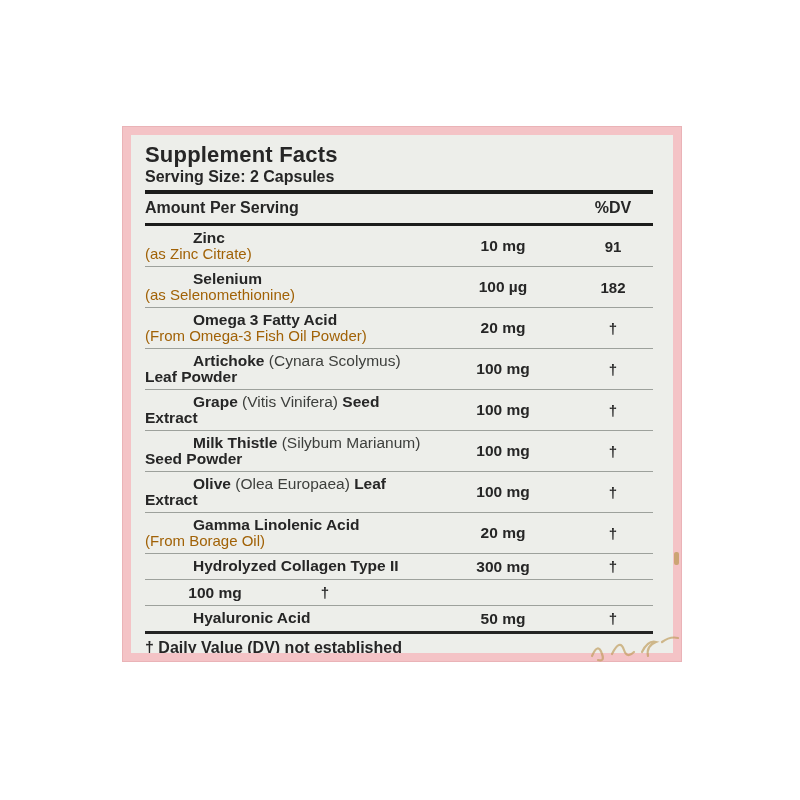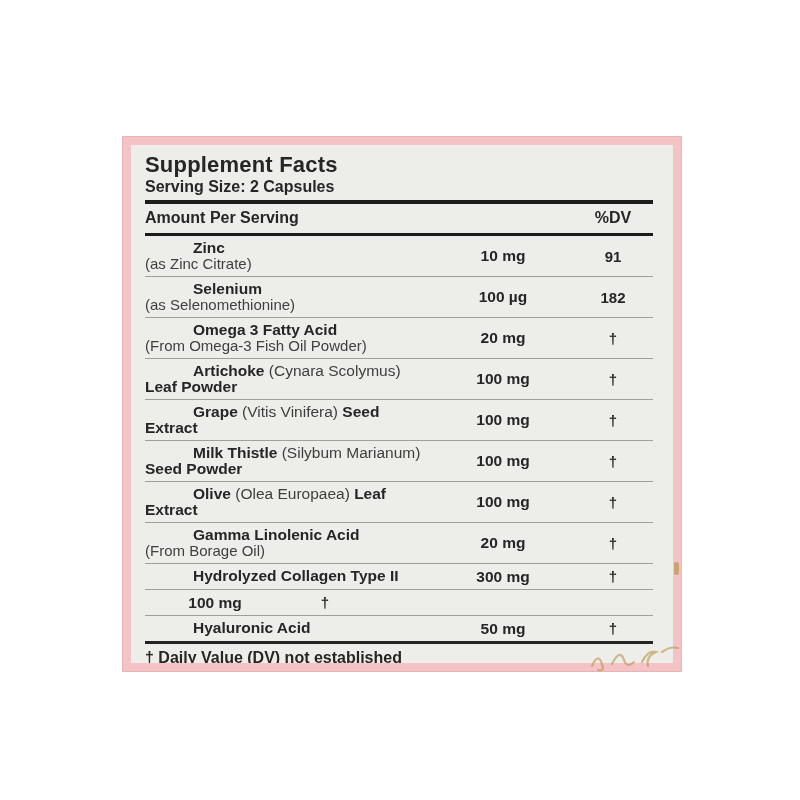--- a/index.html
+++ b/index.html
@@ -4,21 +4,21 @@
 <style>
   html,body{margin:0;padding:0;}
   body{
     width:800px;height:800px;background:#ffffff;
     font-family:"Liberation Sans", sans-serif;
     -webkit-font-smoothing:antialiased;
   }
   .stage{position:relative;width:800px;height:800px;background:#ffffff;overflow:hidden;}
 
   .label-frame{
-    position:absolute;left:122px;top:136px;width:560px;height:536px;
+    position:absolute;left:122px;top:126px;width:560px;height:536px;
     background:var(--pink,#f4c3c6);
     box-shadow:inset 0 0 0 1px rgba(214,150,155,.35);
   }
   .panel{
     position:absolute;left:9px;top:9px;right:9px;bottom:9px;
     background:var(--panel,#edeeea);
     box-sizing:border-box;
     padding:7px 20px 8px 14px;
     color:#262626;
     overflow:hidden;
@@ -37,21 +37,21 @@
   .row{
     display:flex;align-items:center;
     padding:3.5px 0;
     border-bottom:1px solid #9da19c;
   }
   .row:last-child{border-bottom:none;}
   .cell-name{flex:1;font-size:15.5px;line-height:16.5px;}
   .nm{font-weight:bold;margin-left:48px;}
   .latin{font-weight:normal;color:#3d3f3c;}
   .sfx{font-weight:bold;}
-  .sub{font-weight:normal;color:#404040;font-size:15px;line-height:16.5px;}
+  .sub{font-weight:normal;color:#a16207;font-size:15px;line-height:16.5px;}
   .cell-amount{width:140px;text-align:center;font-size:15.5px;font-weight:bold;}
   .cell-dv{width:80px;text-align:center;font-size:15px;font-weight:bold;}
 
   .footnote-row{padding:5px 0 10px 0;font-size:16px;font-weight:bold;border-top:3px solid #242423;}
   .other{
     margin-top:7px;font-size:16.5px;line-height:22px;color:#2c2c2c;
   }
   .other .oi-label{font-weight:bold;}
 
   

